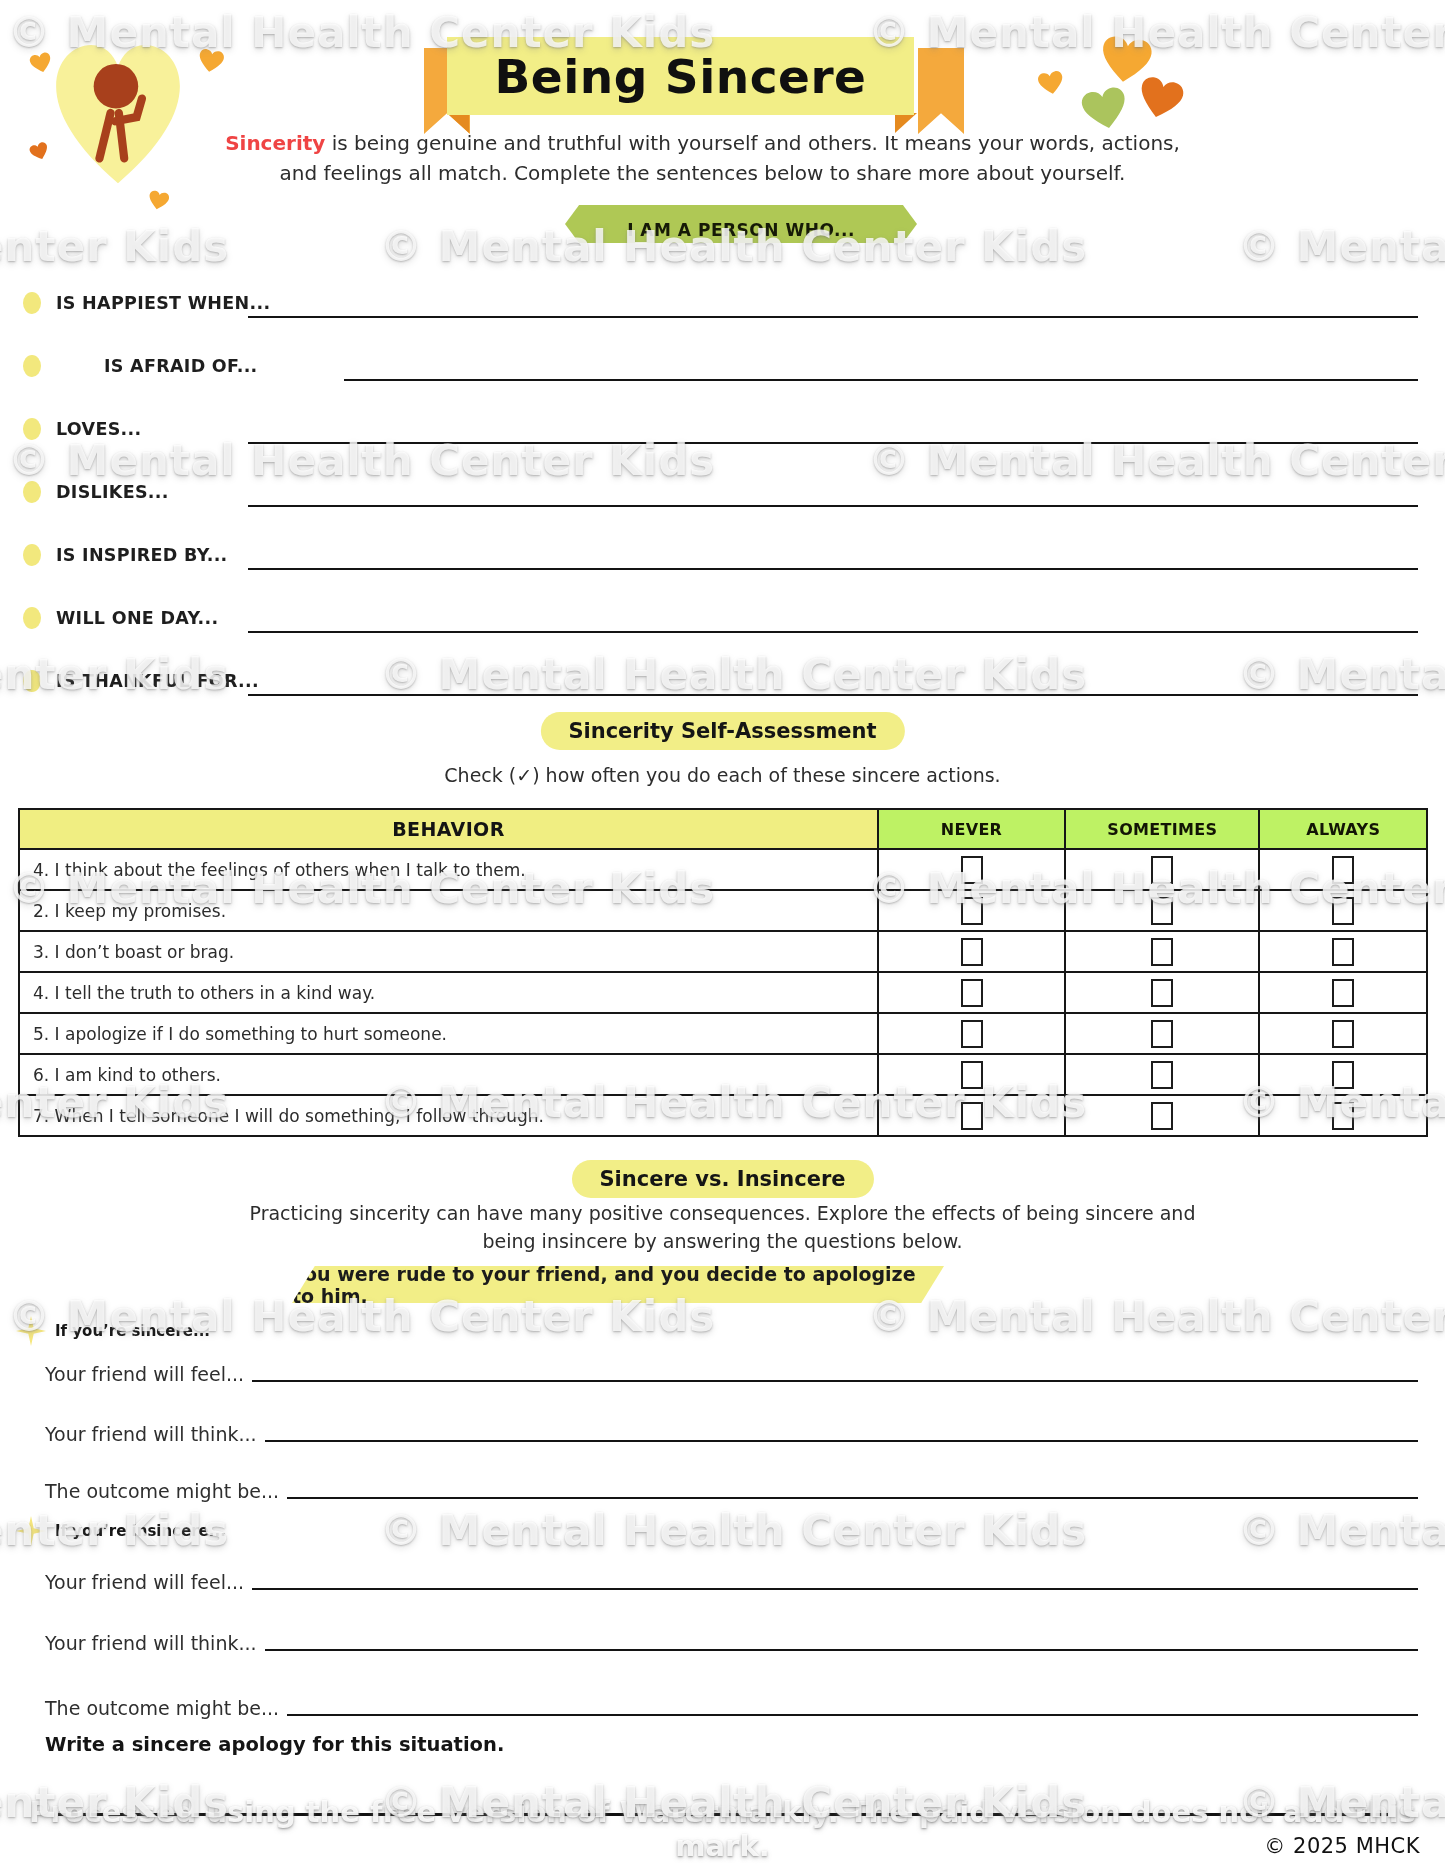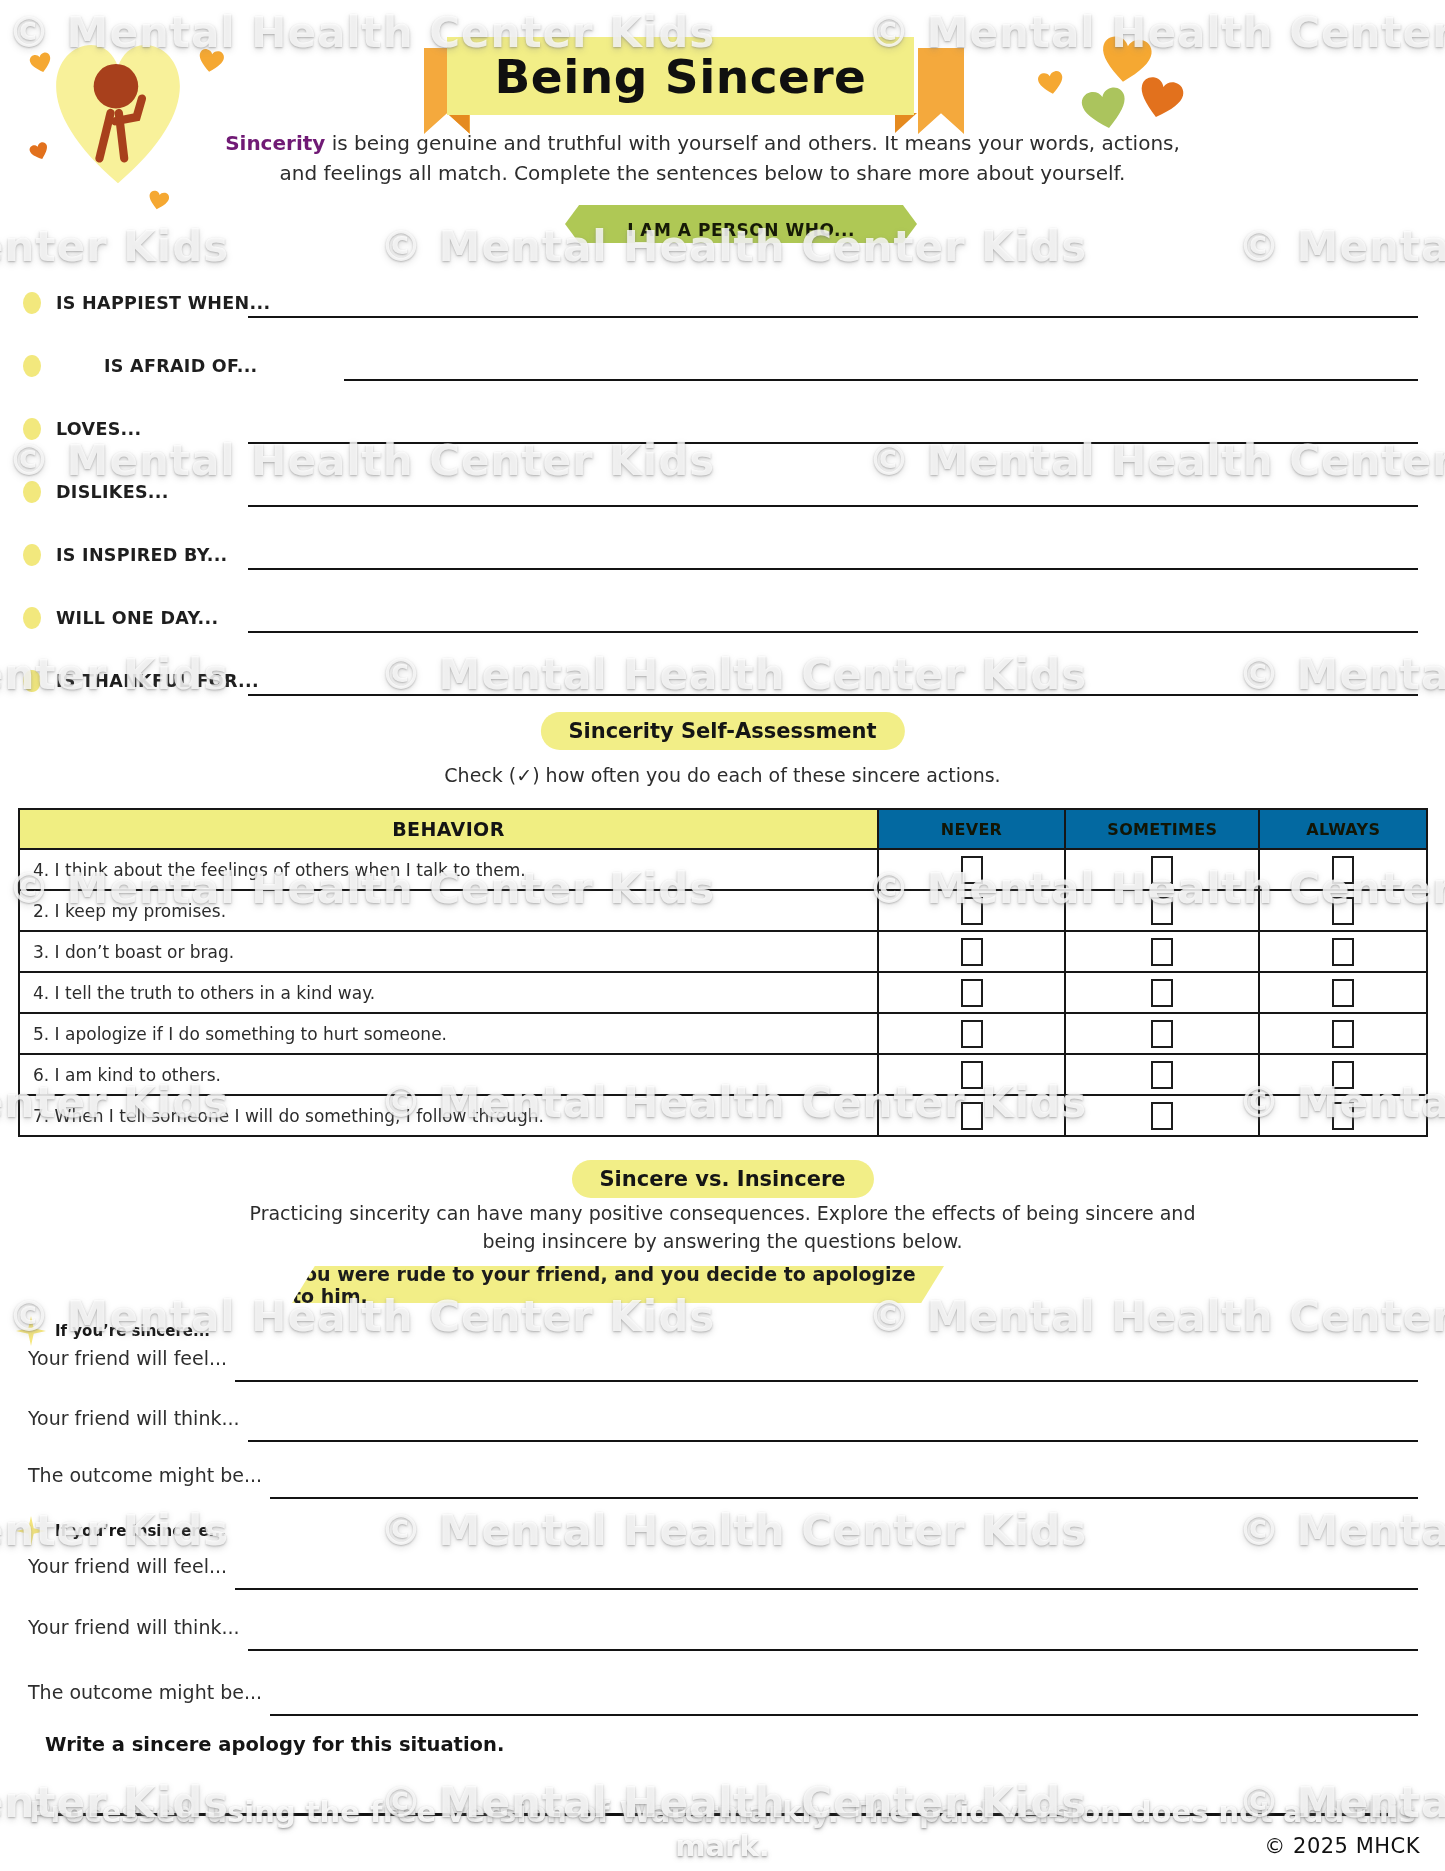--- a/index.html
+++ b/index.html
@@ -35,21 +35,21 @@
   }
   .ribbon-tail {
     position:absolute; width:46px; height:86px; background:#F4A93D; z-index:2;
     clip-path:polygon(0 0,100% 0,100% 100%,50% 76%,0 100%);
   }
   .ribbon-fold { position:absolute; width:22px; height:20px; background:#E58A1F; z-index:2; }
   .intro {
     position:absolute; left:0; right:40px; top:128px; text-align:center;
     font-size:20px; line-height:30px; color:#2d2d2d; z-index:3;
   }
-  .intro b { color:#701a75; }
+  .intro b { color:#ef4444; }
   .green-banner {
     position:absolute; left:565px; top:205px; width:352px; height:38px; z-index:3;
     background:#AFC855; display:flex; align-items:center; justify-content:center;
     clip-path:polygon(0 50%, 4% 0, 96% 0, 100% 50%, 96% 100%, 4% 100%);
   }
   .green-banner span { font-size:17px; font-weight:bold; color:#161a07; letter-spacing:0.5px;margin-top:12px; }
   
   .prompt-row {
     position:absolute; left:23px; right:27px; height:42px;
     display:flex; align-items:center; z-index:3;
@@ -68,43 +68,43 @@
   }
   .center-text { position:absolute; left:0; right:0; text-align:center; z-index:3;
     font-size:19px; color:#2d2d2d; }
   
   table.assess {
     position:absolute; left:18px; top:808px; width:1410px; z-index:3;
     border-collapse:collapse; table-layout:fixed;
   }
   table.assess th, table.assess td { border:2.5px solid #161616; }
   th.col-behavior { background:#F0EE82; height:40px; font-size:19px; letter-spacing:0.4px; color:#141414; }
-  th.col-freq { background:#0369a1; font-size:16px; letter-spacing:0.3px; color:#121505; }
+  th.col-freq { background:#bef264; font-size:16px; letter-spacing:0.3px; color:#121505; }
   td.behavior-cell { padding:0 0 0 13px; font-size:17px; color:#2c2c2c; height:41px; }
   td.check-cell { text-align:center; vertical-align:middle; }
   .checkbox {
     display:inline-block; width:22px; height:28px; background:#fff;
     border:2.5px solid #1c1c1c; vertical-align:middle;
   }
   
   .scenario-banner {
     position:absolute; left:292px; top:1266px; width:652px; height:37px; z-index:3;
     background:#F2EE87; display:flex; align-items:center; justify-content:center;
     clip-path:polygon(3.5% 0, 100% 0, 96.5% 100%, 0 100%);
   }
   .scenario-banner span { font-size:19px; font-weight:bold; color:#1b1b1b; }
   .group-hdr { position:absolute; left:16px; height:30px; display:flex; align-items:center; z-index:3; }
   .sparkle {
     width:30px; height:30px; background:#F6E77E; flex:0 0 auto;
     clip-path:polygon(50% 0%, 59% 41%, 100% 50%, 59% 59%, 50% 100%, 41% 59%, 0% 50%, 41% 41%);
   }
   .group-hdr .hdr-label { margin-left:9px; font-size:15px; font-weight:bold; color:#161616; }
   .q-row {
-    position:absolute; left:28px; right:27px; height:38px;
-    display:flex; align-items:flex-start; z-index:3;
+    position:absolute; left:45px; right:27px; height:38px;
+    display:flex; align-items:flex-end; z-index:3;
   }
   .q-label { flex:0 0 auto; font-size:19px; color:#2e2e2e; white-space:nowrap; }
   .q-row .fill-line { margin-left:8px; margin-bottom:3px; border-bottom-width:2.6px; }
   .apology-prompt {
     position:absolute; left:45px; top:1733px; z-index:3;
     font-size:19.5px; font-weight:bold; color:#151515;
   }
   .apology-line {
     position:absolute; left:58px; right:57px; top:1790px; height:26px; z-index:3;
     border-bottom:3px solid #121212;

